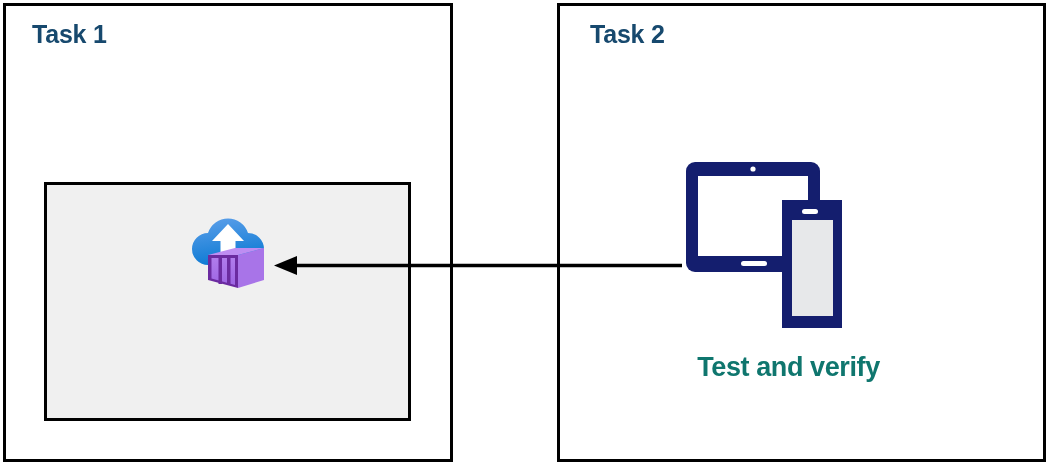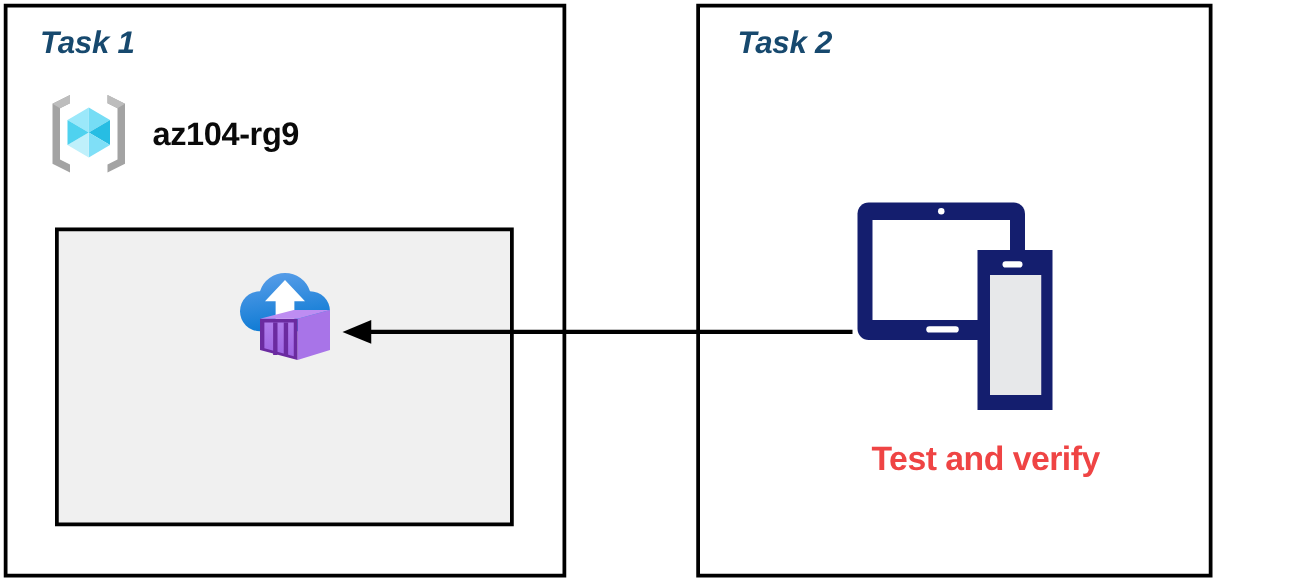--- a/index.html
+++ b/index.html
@@ -20,30 +20,29 @@
   }
 
   
   .panel {
     position: absolute;
     box-sizing: border-box;
     border: 3px solid #000000;
     background: transparent;
   }
   #panel-task1 { left: 3px;   top: 3px; width: 450px; height: 459px; }
-  #panel-task2 { left: 557px; top: 3px; width: 413px; height: 459px; }
+  #panel-task2 { left: 557px; top: 3px; width: 489px; height: 459px; }
 
   .panel-title {
     position: absolute;
     font-size: 25px;
     font-weight: bold;
     color: #17496E;
     letter-spacing: -0.2px;
     white-space: nowrap;
-    font-style: italic;
   }
   #panel-task1 .panel-title { left: 26px; top: 14px; }
   #panel-task2 .panel-title { left: 30px; top: 14px; }
 
   
   #rg-row {
     position: absolute;
     left: 28px;
     top: 64px;
     display: flex;
@@ -102,21 +101,21 @@
     display: block;
   }
   #verify-label {
     position: absolute;
     left: 557px;
     width: 463px;
     top: 352px;
     text-align: center;
     font-size: 27px;
     font-weight: bold;
-    color: #ef4444;
+    color: #0f766e;
     letter-spacing: -0.4px;
     white-space: nowrap;
   }
 
   
   #connector {
     position: absolute;
     left: 270px;
     top: 250px;
     width: 412px;
@@ -125,43 +124,20 @@
   }
 </style>
 </head>
 <body>
 
 <div id="canvas">
 
   <div class="panel" id="panel-task1">
     <div class="panel-title">Task 1</div>
 
-    <div id="rg-row">
-      <svg id="rg-icon" viewBox="0 0 74 74">
-
-        <path d="M22 6 L8 13 L8 61 L22 68 L22 61.5 L14 57.5 L14 16.5 L22 12.5 Z" fill="#A3A3A3"></path>
-        <path d="M22 6 L8 13 L14 16.5 L22 12.5 Z" fill="#BDBDBD"></path>
-
-        <path d="M52 6 L66 13 L66 61 L52 68 L52 61.5 L60 57.5 L60 16.5 L52 12.5 Z" fill="#A3A3A3"></path>
-        <path d="M52 6 L66 13 L60 16.5 L52 12.5 Z" fill="#BDBDBD"></path>
-
-        <path d="M37 16 L20 26 L37 36 Z" fill="#9BE8FA"></path>
-
-        <path d="M37 16 L54 26 L37 36 Z" fill="#76DDF5"></path>
-
-        <path d="M54 26 L54 46 L37 36 Z" fill="#27BDE3"></path>
-
-        <path d="M54 46 L37 56 L37 36 Z" fill="#7FDFF7"></path>
-
-        <path d="M37 56 L20 46 L37 36 Z" fill="#BFF0FB"></path>
-
-        <path d="M20 46 L20 26 L37 36 Z" fill="#4FD2EF"></path>
-      </svg>
-      <div id="rg-label">az104-rg9</div>
-    </div>
 
     <div id="container-card">
       <svg id="ci-icon" viewBox="0 0 96 88">
         <defs>
           <linearGradient id="cloudGrad" x1="0" y1="0" x2="0.25" y2="1">
             <stop offset="0" stop-color="#5EA0EA"></stop>
             <stop offset="1" stop-color="#0F7BD4"></stop>
           </linearGradient>
           <linearGradient id="boxFront" x1="0" y1="0" x2="0" y2="1">
             <stop offset="0" stop-color="#B07CEC"></stop>

